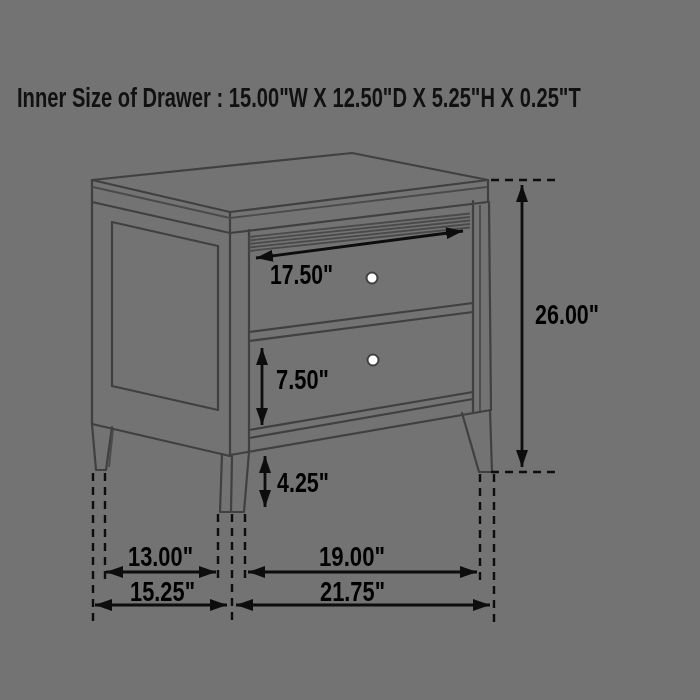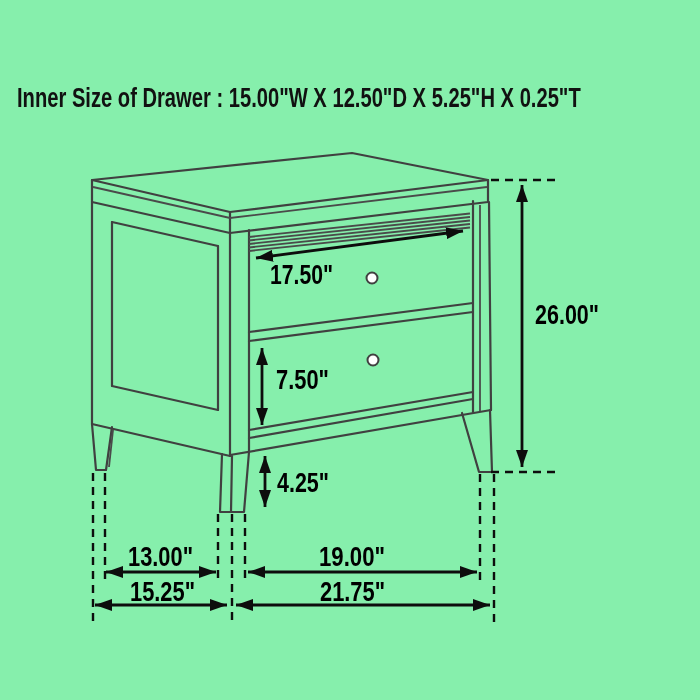--- a/index.html
+++ b/index.html
@@ -1,17 +1,17 @@
 <!DOCTYPE html>
 <html><head>
 <meta charset="utf-8">
 <style>
   html,body{margin:0;padding:0;background:#fff;}
   #stage{
-    position:relative;width:700px;height:700px;background:#86efac;
+    position:relative;width:700px;height:700px;background:#737373;
     font-family:"Liberation Sans",sans-serif;overflow:hidden;
   }
   #title{
     position:absolute;left:17px;top:82px;
     font-size:28px;font-weight:bold;color:#111;white-space:nowrap;
     transform:scaleX(0.72);transform-origin:left top;line-height:1.15;
   }
   svg{position:absolute;left:0;top:0;}
   .furn{stroke:#404040;stroke-width:2.2;fill:none;stroke-linejoin:round;stroke-linecap:round;}
   .furn-thin{stroke:#4a4a4a;stroke-width:1.8;fill:none;}

